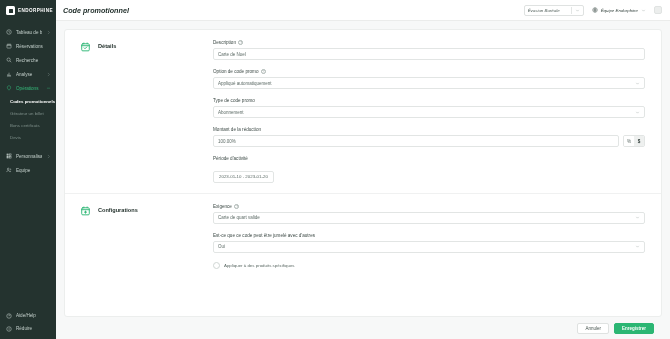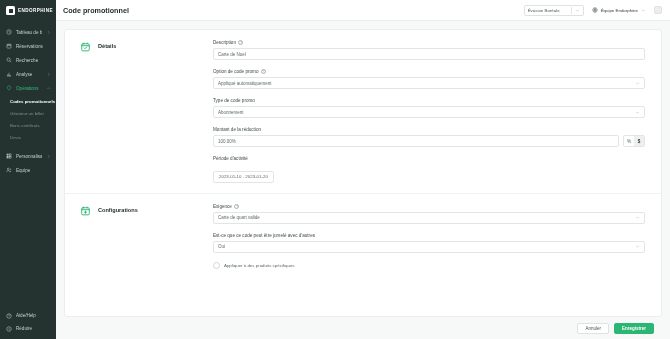--- a/index.html
+++ b/index.html
@@ -60,21 +60,21 @@
     display: flex; flex-direction: column;
   }
   .sidebar-bottom .nav-item { height: 13px; }
 
   
   .main { flex: 1; height: 339px; background: #ffffff; display: flex; flex-direction: column; }
 
   .topbar {
     height: 21px; display: flex; align-items: center;
     padding: 0 8px 0 7px; border-bottom: 1px solid #ebeceb;
-    gap: 8px; background: #fff;
+    gap: 8px; background: #fff; font-style: italic;
   }
   .page-title { font-size: 7.2px; font-weight: 700; color: #1d2b27; white-space: nowrap; }
   .topbar-spacer { flex: 1; }
   .select-pill {
     height: 11px; min-width: 60px; border: 1px solid #dfe2e1; border-radius: 2px;
     display: flex; align-items: center; padding: 0 3px; gap: 3px;
     font-size: 4.4px; color: #4b5a55; background: #fff; cursor: pointer;
   }
   .select-pill .txt { flex: 1; white-space: nowrap; overflow: hidden; }
   .sep-v { width: 1px; height: 7px; background: #e3e6e5; }

